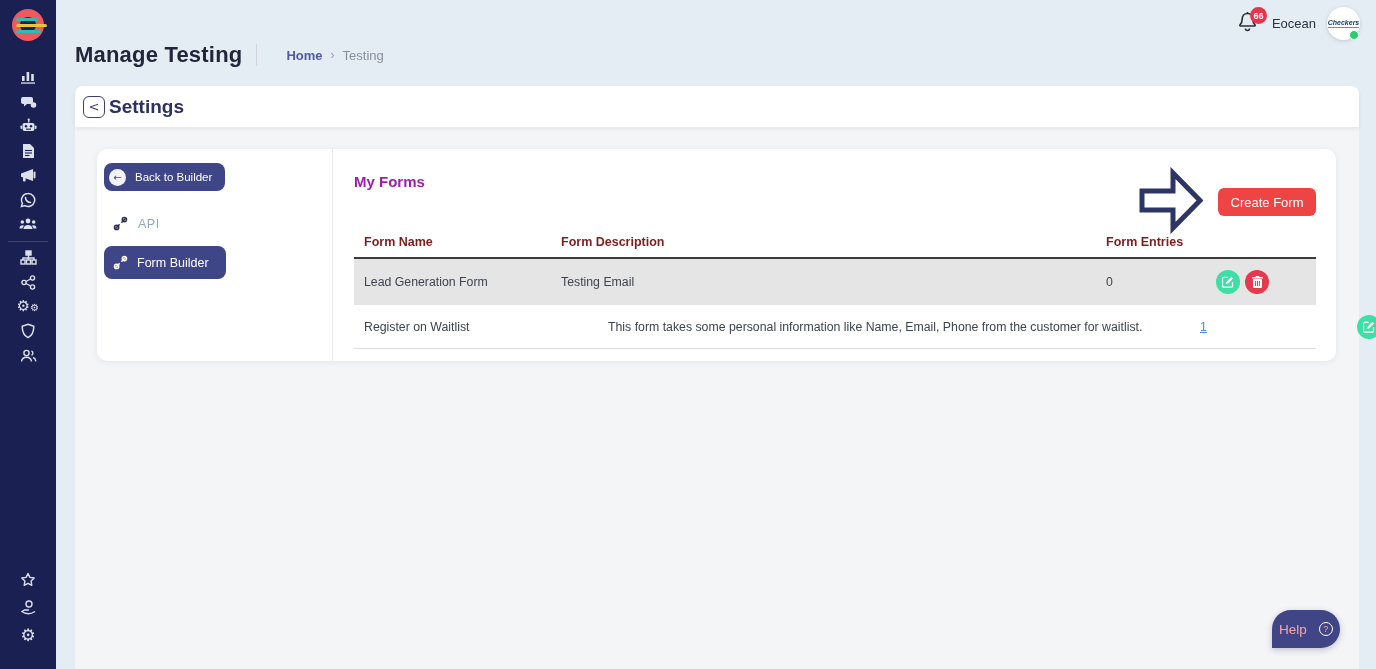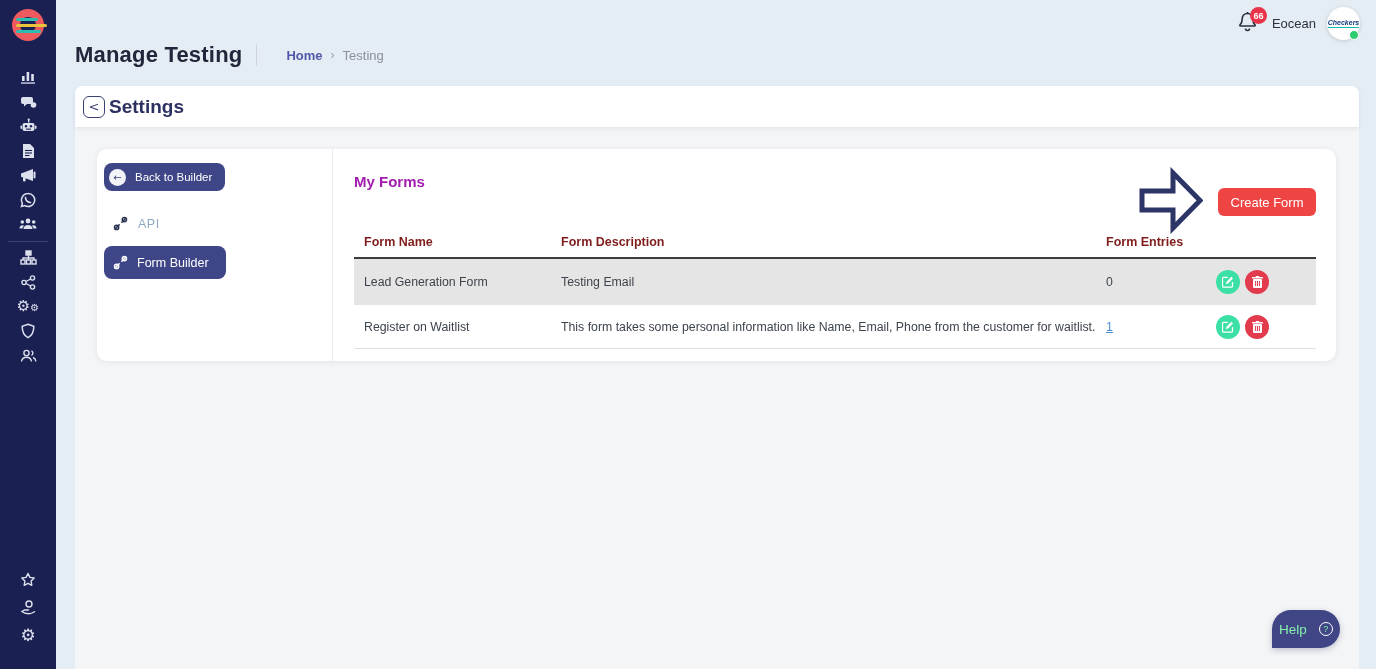--- a/index.html
+++ b/index.html
@@ -133,36 +133,36 @@
   .forms-table { position:absolute; left:21px; right:20px; top:78px; }
   .t-row {
     display:grid; grid-template-columns:197px 545px 110px 1fr;
     align-items:center; padding-left:10px;
   }
   .t-head { height:32px; border-bottom:2px solid #3c3c3c; }
   .t-head > div { font-size:12.5px; font-weight:bold; color:#7f1d1d; white-space:nowrap; }
   .t-body-row { height:46px; font-size:12.3px; color:#3e444d; }
   .t-body-row > div { white-space:nowrap; }
   .row-striped { background:#e5e5e5; }
-  .row-plain { height:44px; border-bottom:1px solid #e0e0e2; }
+  .row-plain { height:44px; border-bottom:1px solid #e0e0e2;gap:47px; }
   .entries-link { color:#4a90d2; text-decoration:underline; cursor:pointer; }
   .actions { display:flex; gap:5px; }
   .action-btn {
     width:24px; height:24px; border-radius:50%; border:none; cursor:pointer;
     display:flex; align-items:center; justify-content:center; padding:0;
   }
   .edit-btn { background:#3ce0a4; }
   .del-btn  { background:#e23b4d; }
 
   
   .help-bubble {
     position:absolute; right:19px; bottom:21px; width:68px; height:38px;
     background:#3f4585; border-radius:20px 20px 20px 0;
     display:flex; align-items:center; justify-content:center; gap:12px;
-    color:#86efac; cursor:pointer; border:none;
+    color:#fca5a5; cursor:pointer; border:none;
     box-shadow:0 2px 6px rgba(30,40,80,.25);
     font-family:"Liberation Sans", sans-serif;
     text-align:center;
   }
   .help-label { font-size:13.5px; }
   .q-circle {
     width:14px; height:14px; border:1.3px solid #fff; border-radius:50%;
     font-size:9px; display:flex; align-items:center; justify-content:center;
   }
 </style>

